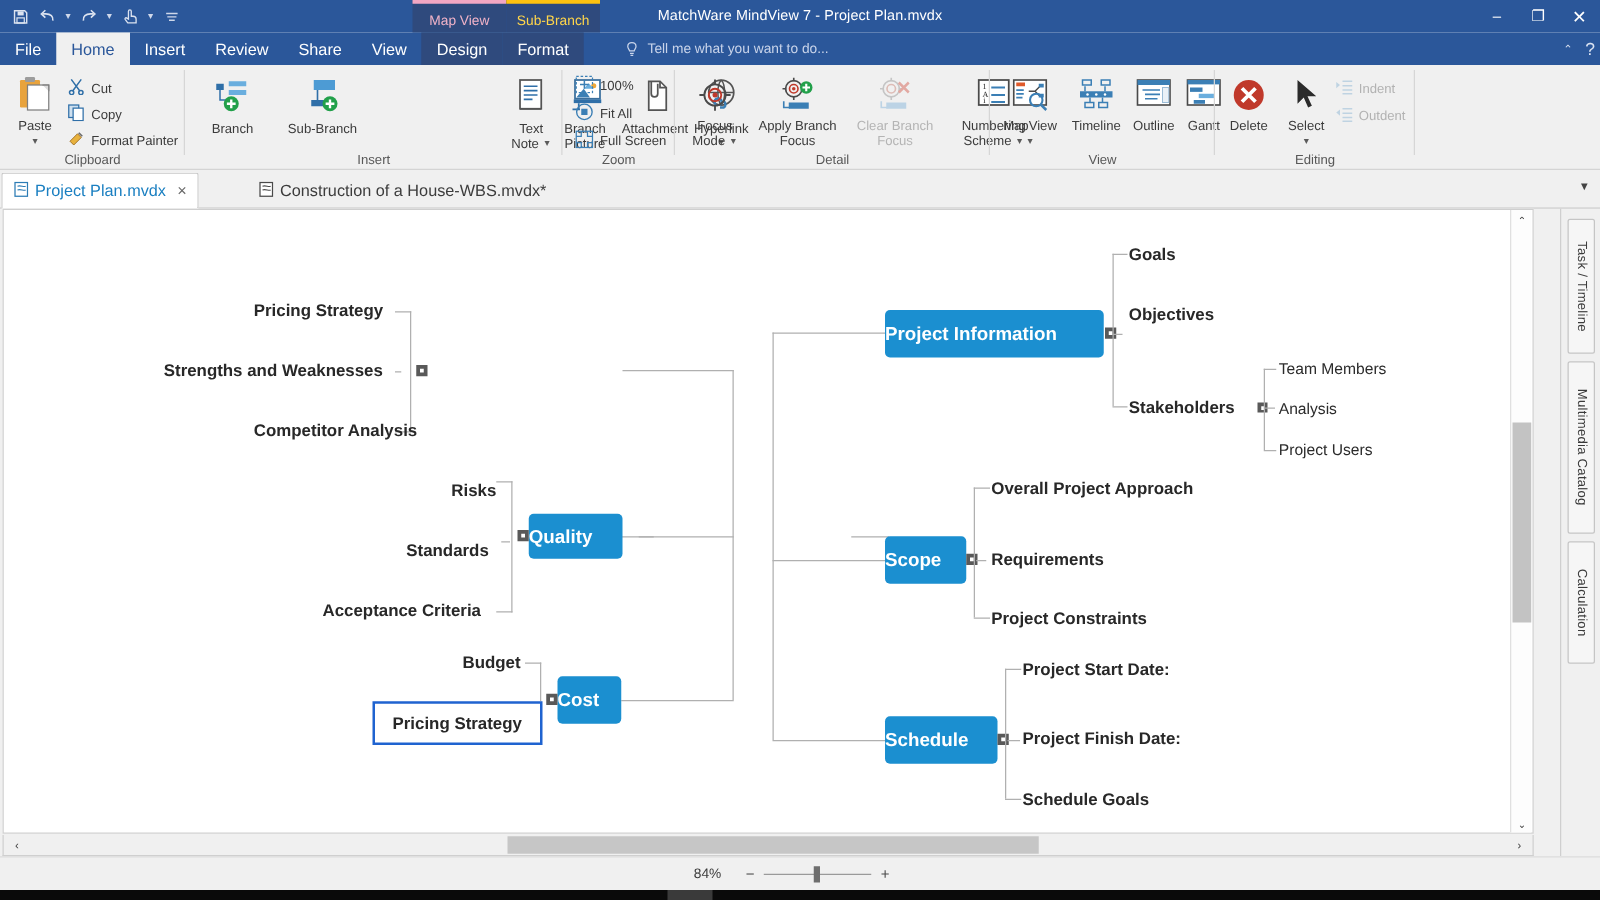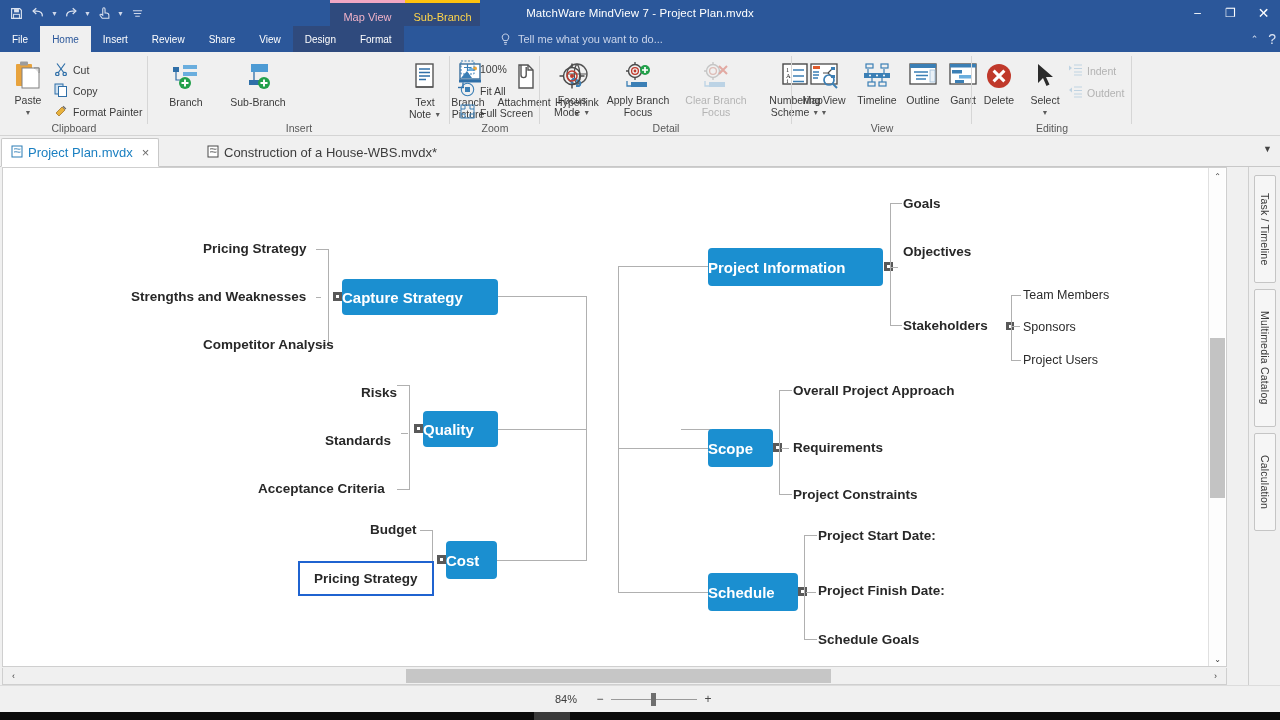--- a/index.html
+++ b/index.html
@@ -48,21 +48,21 @@
   .ctx-tab.subbranch .strip { background: #ffc20e; }
 
   
   .tabrow {
     position: absolute; top: 26px; left: 0; width: 1280px; height: 26px;
     background: #2b579a;
   }
   .tabs { position: absolute; left: 0; top: 0; display: flex; height: 26px; }
   .tab {
     height: 26px; padding: 0 12px; display: flex; align-items: center;
-    color: #ffffff; font-size: 10px; white-space: nowrap;
+    color: #ffffff; font-size: 13px; white-space: nowrap;
   }
   .tab.active { background: #f0f0f0; color: #2b579a; }
   .tab.grp2 { background: #2f4a7d; }
   .tellme {
     position: absolute; left: 500px; top: 0; height: 26px; display: flex; align-items: center; gap: 7px;
     color: #c9d4ea; font-size: 11px;
   }
   .bulb { width: 11px; height: 13px; }
   .ribbon-right {
     position: absolute; right: 4px; top: 0; height: 26px; display: flex; align-items: center; gap: 10px;
@@ -631,23 +631,20 @@
       <div class="ln h" style="left:494px; top:392px; width:90px;"></div>
       <div class="ln h" style="left:508px; top:261px; width:12px;"></div>
 
       <div class="ln v" style="left:615px; top:98px; height:326px;"></div>
       <div class="ln h" style="left:615px; top:98px; width:90px;"></div>
       <div class="ln h" style="left:615px; top:280px; width:90px;"></div>
       <div class="ln h" style="left:615px; top:424px; width:90px;"></div>
       <div class="ln h" style="left:678px; top:261px; width:30px;"></div>
 
 
-      <div class="node lvl1" style="left:339px; top:111px; width:156px; height:36px;">
-        <span>Capture Strategy</span>
-      </div>
       <div class="pm" style="left:330px; top:124px;"></div>
 
       <div class="ln v" style="left:325px; top:81px; height:97px;"></div>
       <div class="ln h" style="left:313px; top:81px; width:13px;"></div>
       <div class="ln h" style="left:313px; top:129px; width:5px;"></div>
       <div class="ln h" style="left:313px; top:177px; width:13px;"></div>
       <div class="label" style="left:200px; top:73px;"><span>Pricing Strategy</span></div>
       <div class="label" style="left:128px; top:121px;"><span>Strengths and Weaknesses</span></div>
       <div class="label" style="left:200px; top:169px;"><span>Competitor Analysis</span></div>
 
@@ -684,21 +681,21 @@
       <div class="label" style="left:900px; top:28px;"><span>Goals</span></div>
       <div class="label" style="left:900px; top:76px;"><span>Objectives</span></div>
       <div class="label" style="left:900px; top:150px;"><span>Stakeholders</span></div>
       <div class="pm" style="left:1003px; top:154px; width:8px; height:8px;"></div>
 
       <div class="ln v" style="left:1008px; top:127px; height:65px;"></div>
       <div class="ln h" style="left:1008px; top:127px; width:10px;"></div>
       <div class="ln h" style="left:1009px; top:158px; width:8px;"></div>
       <div class="ln h" style="left:1008px; top:192px; width:10px;"></div>
       <div class="label lvl3" style="left:1020px; top:120px;"><span>Team Members</span></div>
-      <div class="label lvl3" style="left:1020px; top:152px;"><span>Sponsors</span></div>
+      <div class="label lvl3" style="left:1020px; top:152px;"><span>Analysis</span></div>
       <div class="label lvl3" style="left:1020px; top:185px;"><span>Project Users</span></div>
 
       <div class="node lvl1" style="left:705px; top:261px; width:65px; height:38px;">
         <span>Scope</span>
       </div>
       <div class="pm" style="left:770px; top:275px;"></div>
       <div class="ln v" style="left:776px; top:222px; height:104px;"></div>
       <div class="ln h" style="left:776px; top:222px; width:13px;"></div>
       <div class="ln h" style="left:778px; top:280px; width:8px;"></div>
       <div class="ln h" style="left:776px; top:326px; width:13px;"></div>

